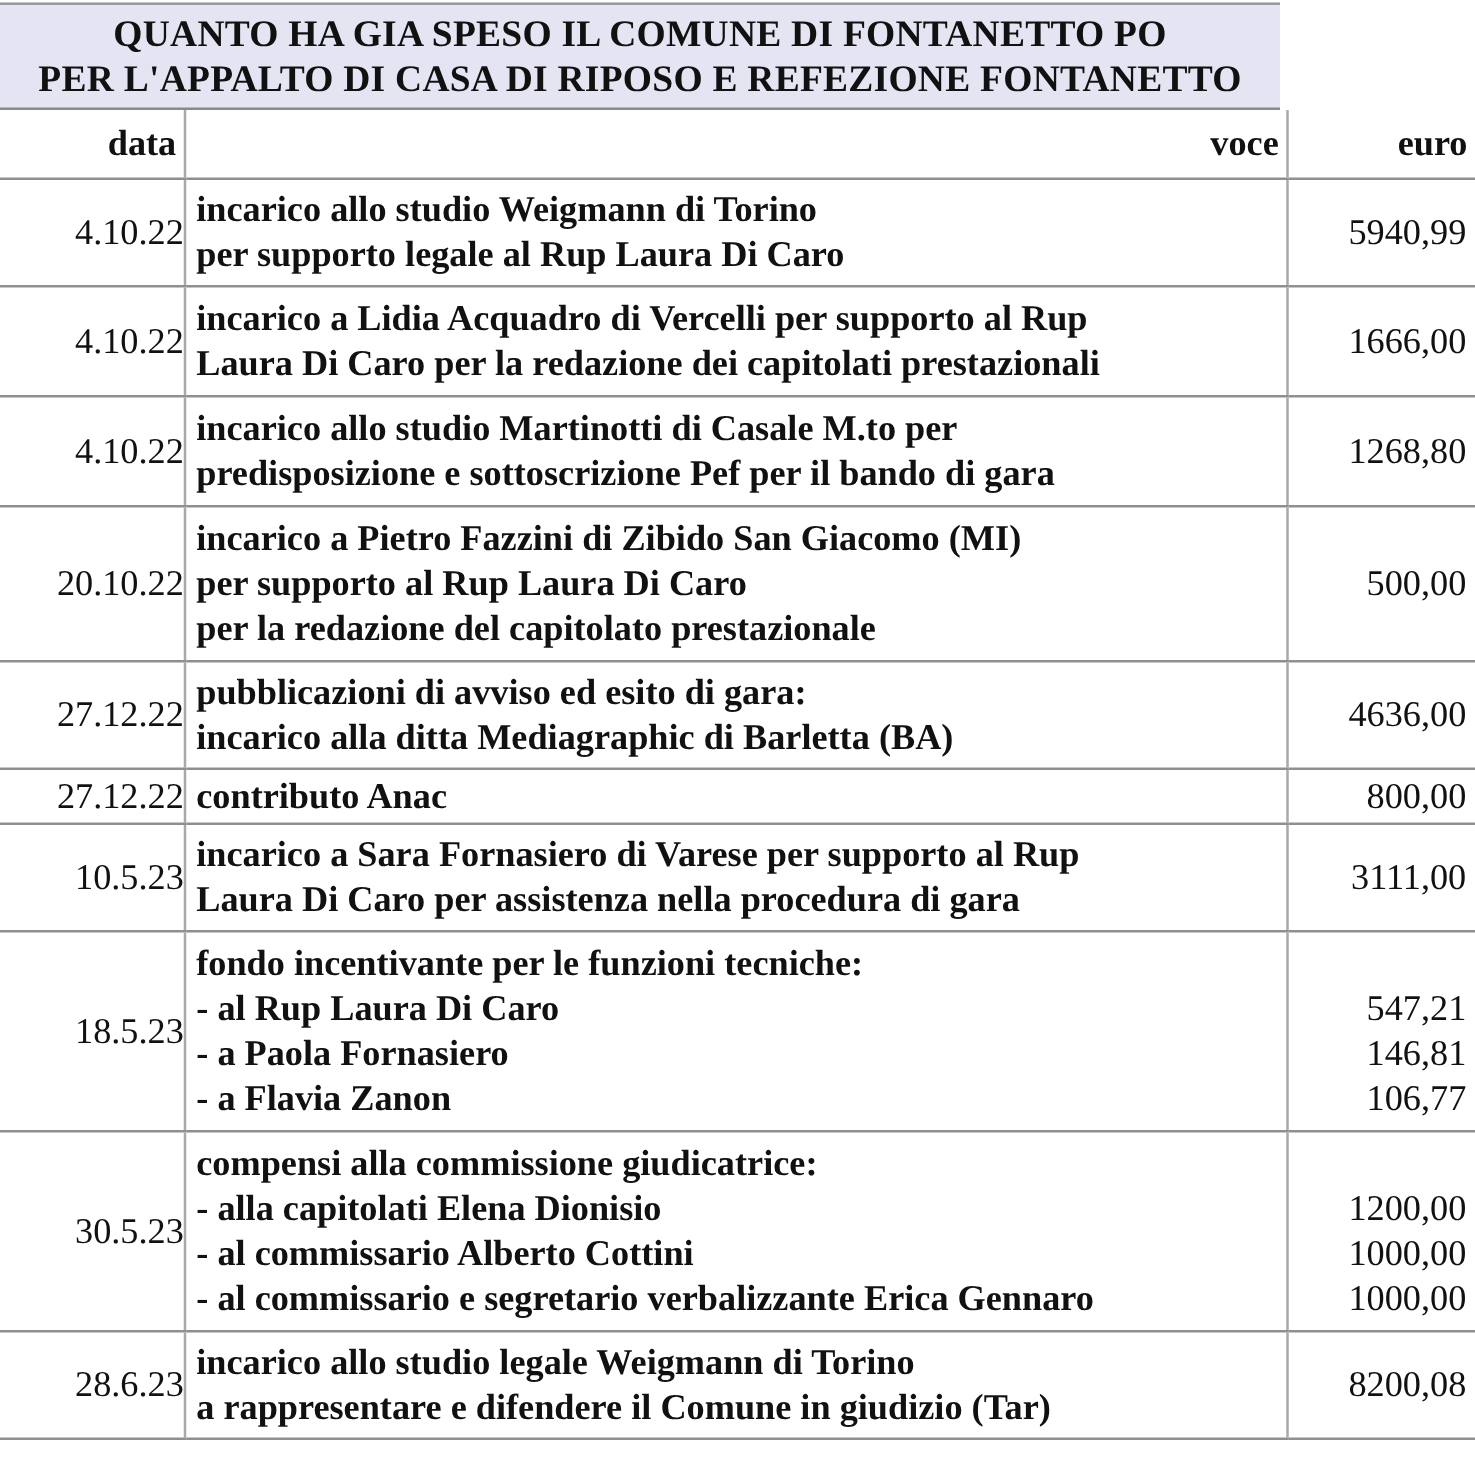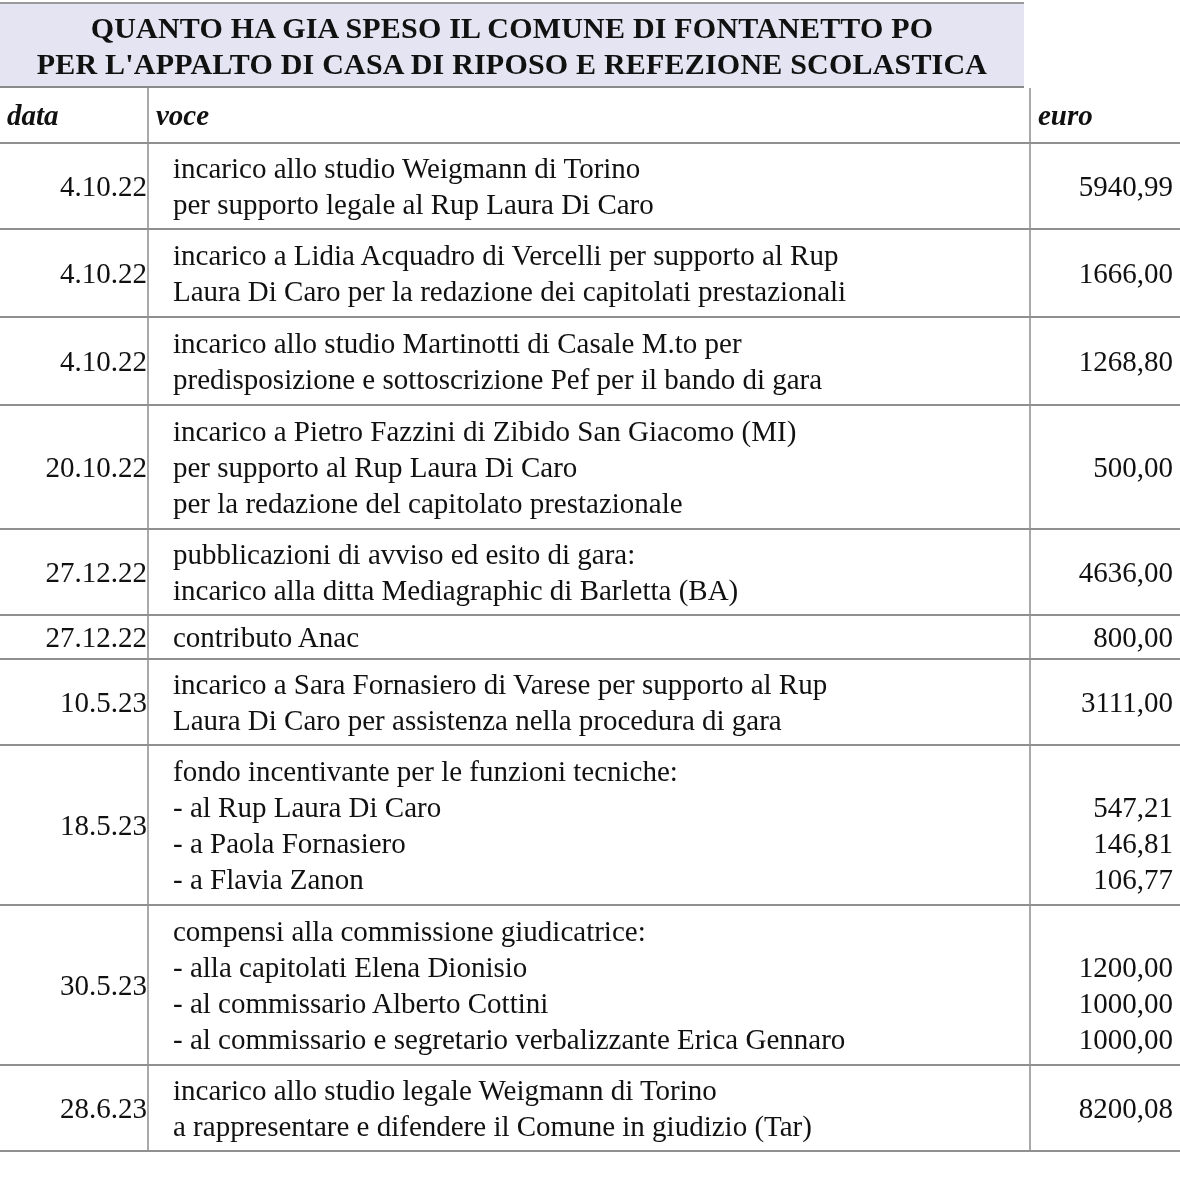--- a/index.html
+++ b/index.html
@@ -24,43 +24,43 @@
   col.c-euro { width: 150px; }
   td, th {
     border-bottom: 2px solid #8f8f8f;
     padding: 0 6px 0 7px;
     font-size: 29px;
     line-height: 36px;
     vertical-align: middle;
     font-weight: normal;
   }
   td + td, th + th { border-left: 2px solid #a9a9a9; }
-  th { font-style: italic; font-weight: bold; text-align: left; height: 54px; }
+  th { font-weight: bold; text-align: right; height: 54px; }
   td.date { white-space: nowrap; padding-left: 7px; padding-right: 0; text-align: right; }
-  td.voce { padding-left: 24px; }
+  td.voce { padding-left: 8px; font-weight: bold; }
   td.euro { text-align: right; padding-right: 7px; }
   .line { display: block; white-space: nowrap; }
   tr.r2 td { height: 86px; }
   tr.r3 td { height: 86px; }
   tr.r1 td { height: 84px; }
   tr.r4 td { height: 122px; }
   tr.r5 td { height: 84px; }
   tr.r6 td { height: 42px; }
   tr.r7 td { height: 84px; }
   tr.r8 td { height: 158px; }
   tr.r9 td { height: 158px; }
   tr.r10 td { height: 84px; }
 </style>
 </head>
 <body>
 
 <div class="sheet">
   <div class="title-band">
     <div>QUANTO HA GIA SPESO IL COMUNE DI FONTANETTO PO</div>
-    <div>PER L'APPALTO DI CASA DI RIPOSO E REFEZIONE SCOLASTICA</div>
+    <div>PER L'APPALTO DI CASA DI RIPOSO E REFEZIONE FONTANETTO</div>
   </div>
 
   <table>
     <colgroup>
       <col class="c-date">
         <col class="c-voce">
         <col class="c-euro">
     </colgroup>
     <thead>
       <tr>

